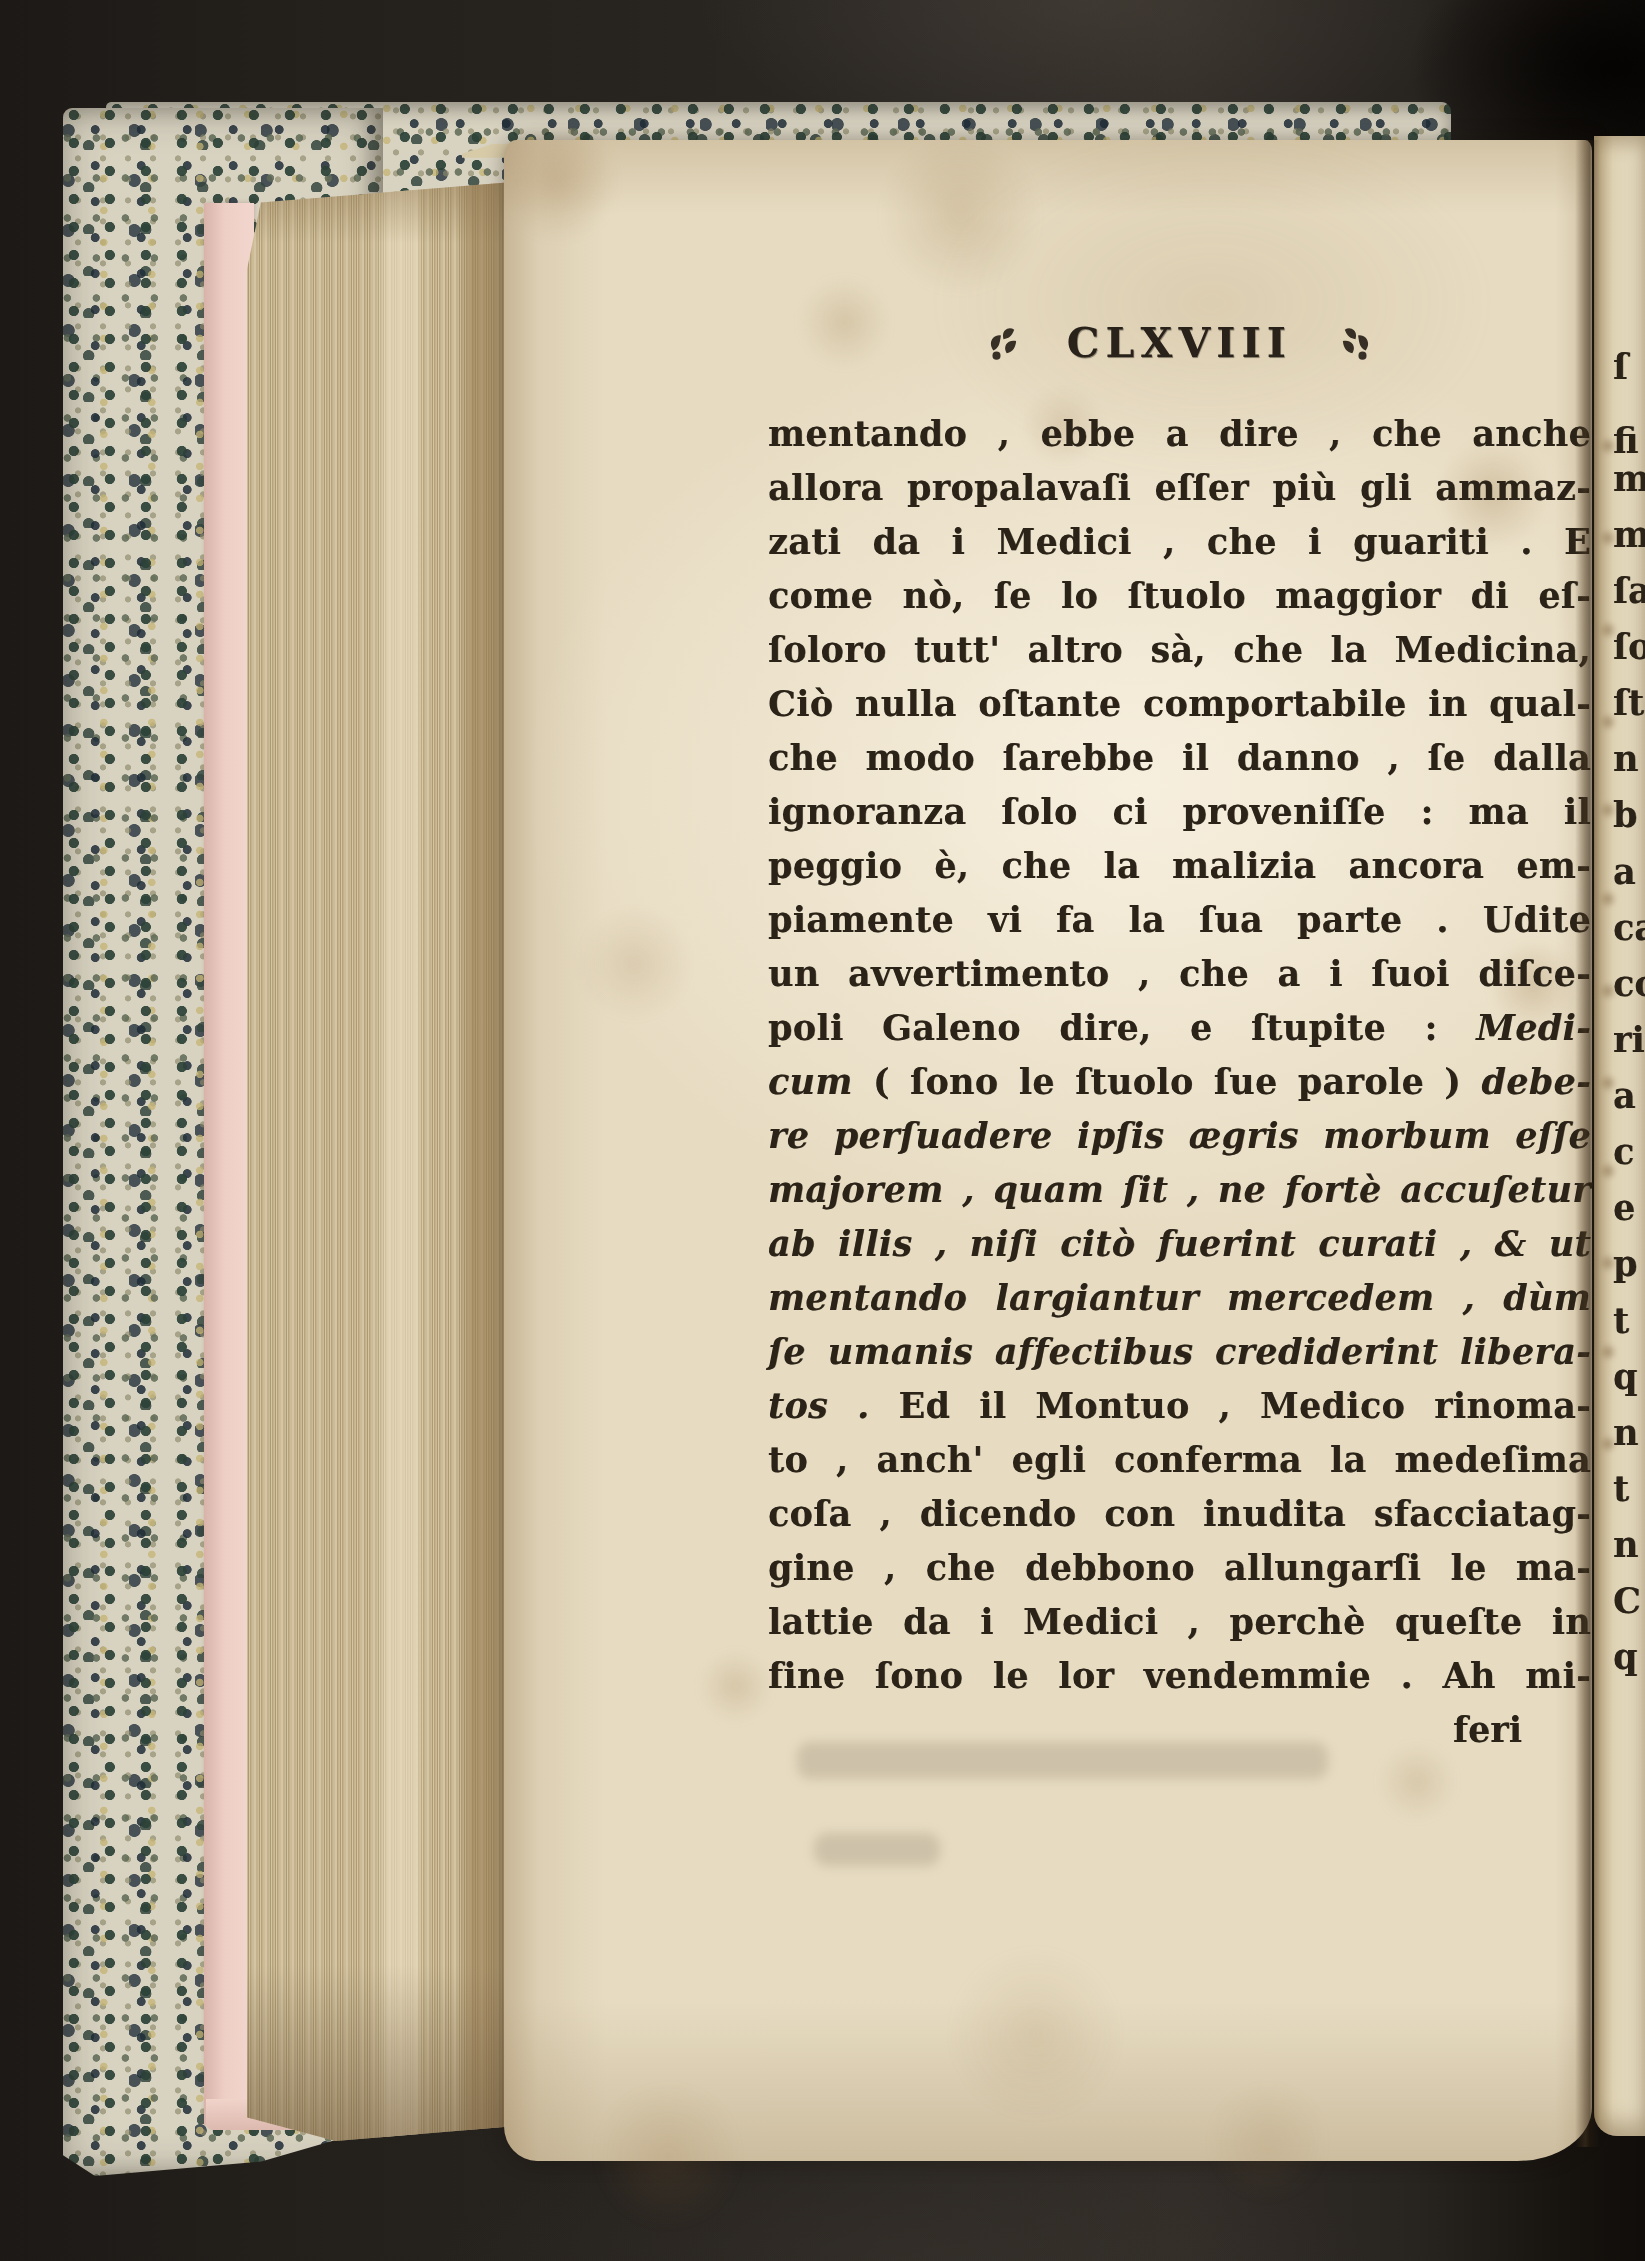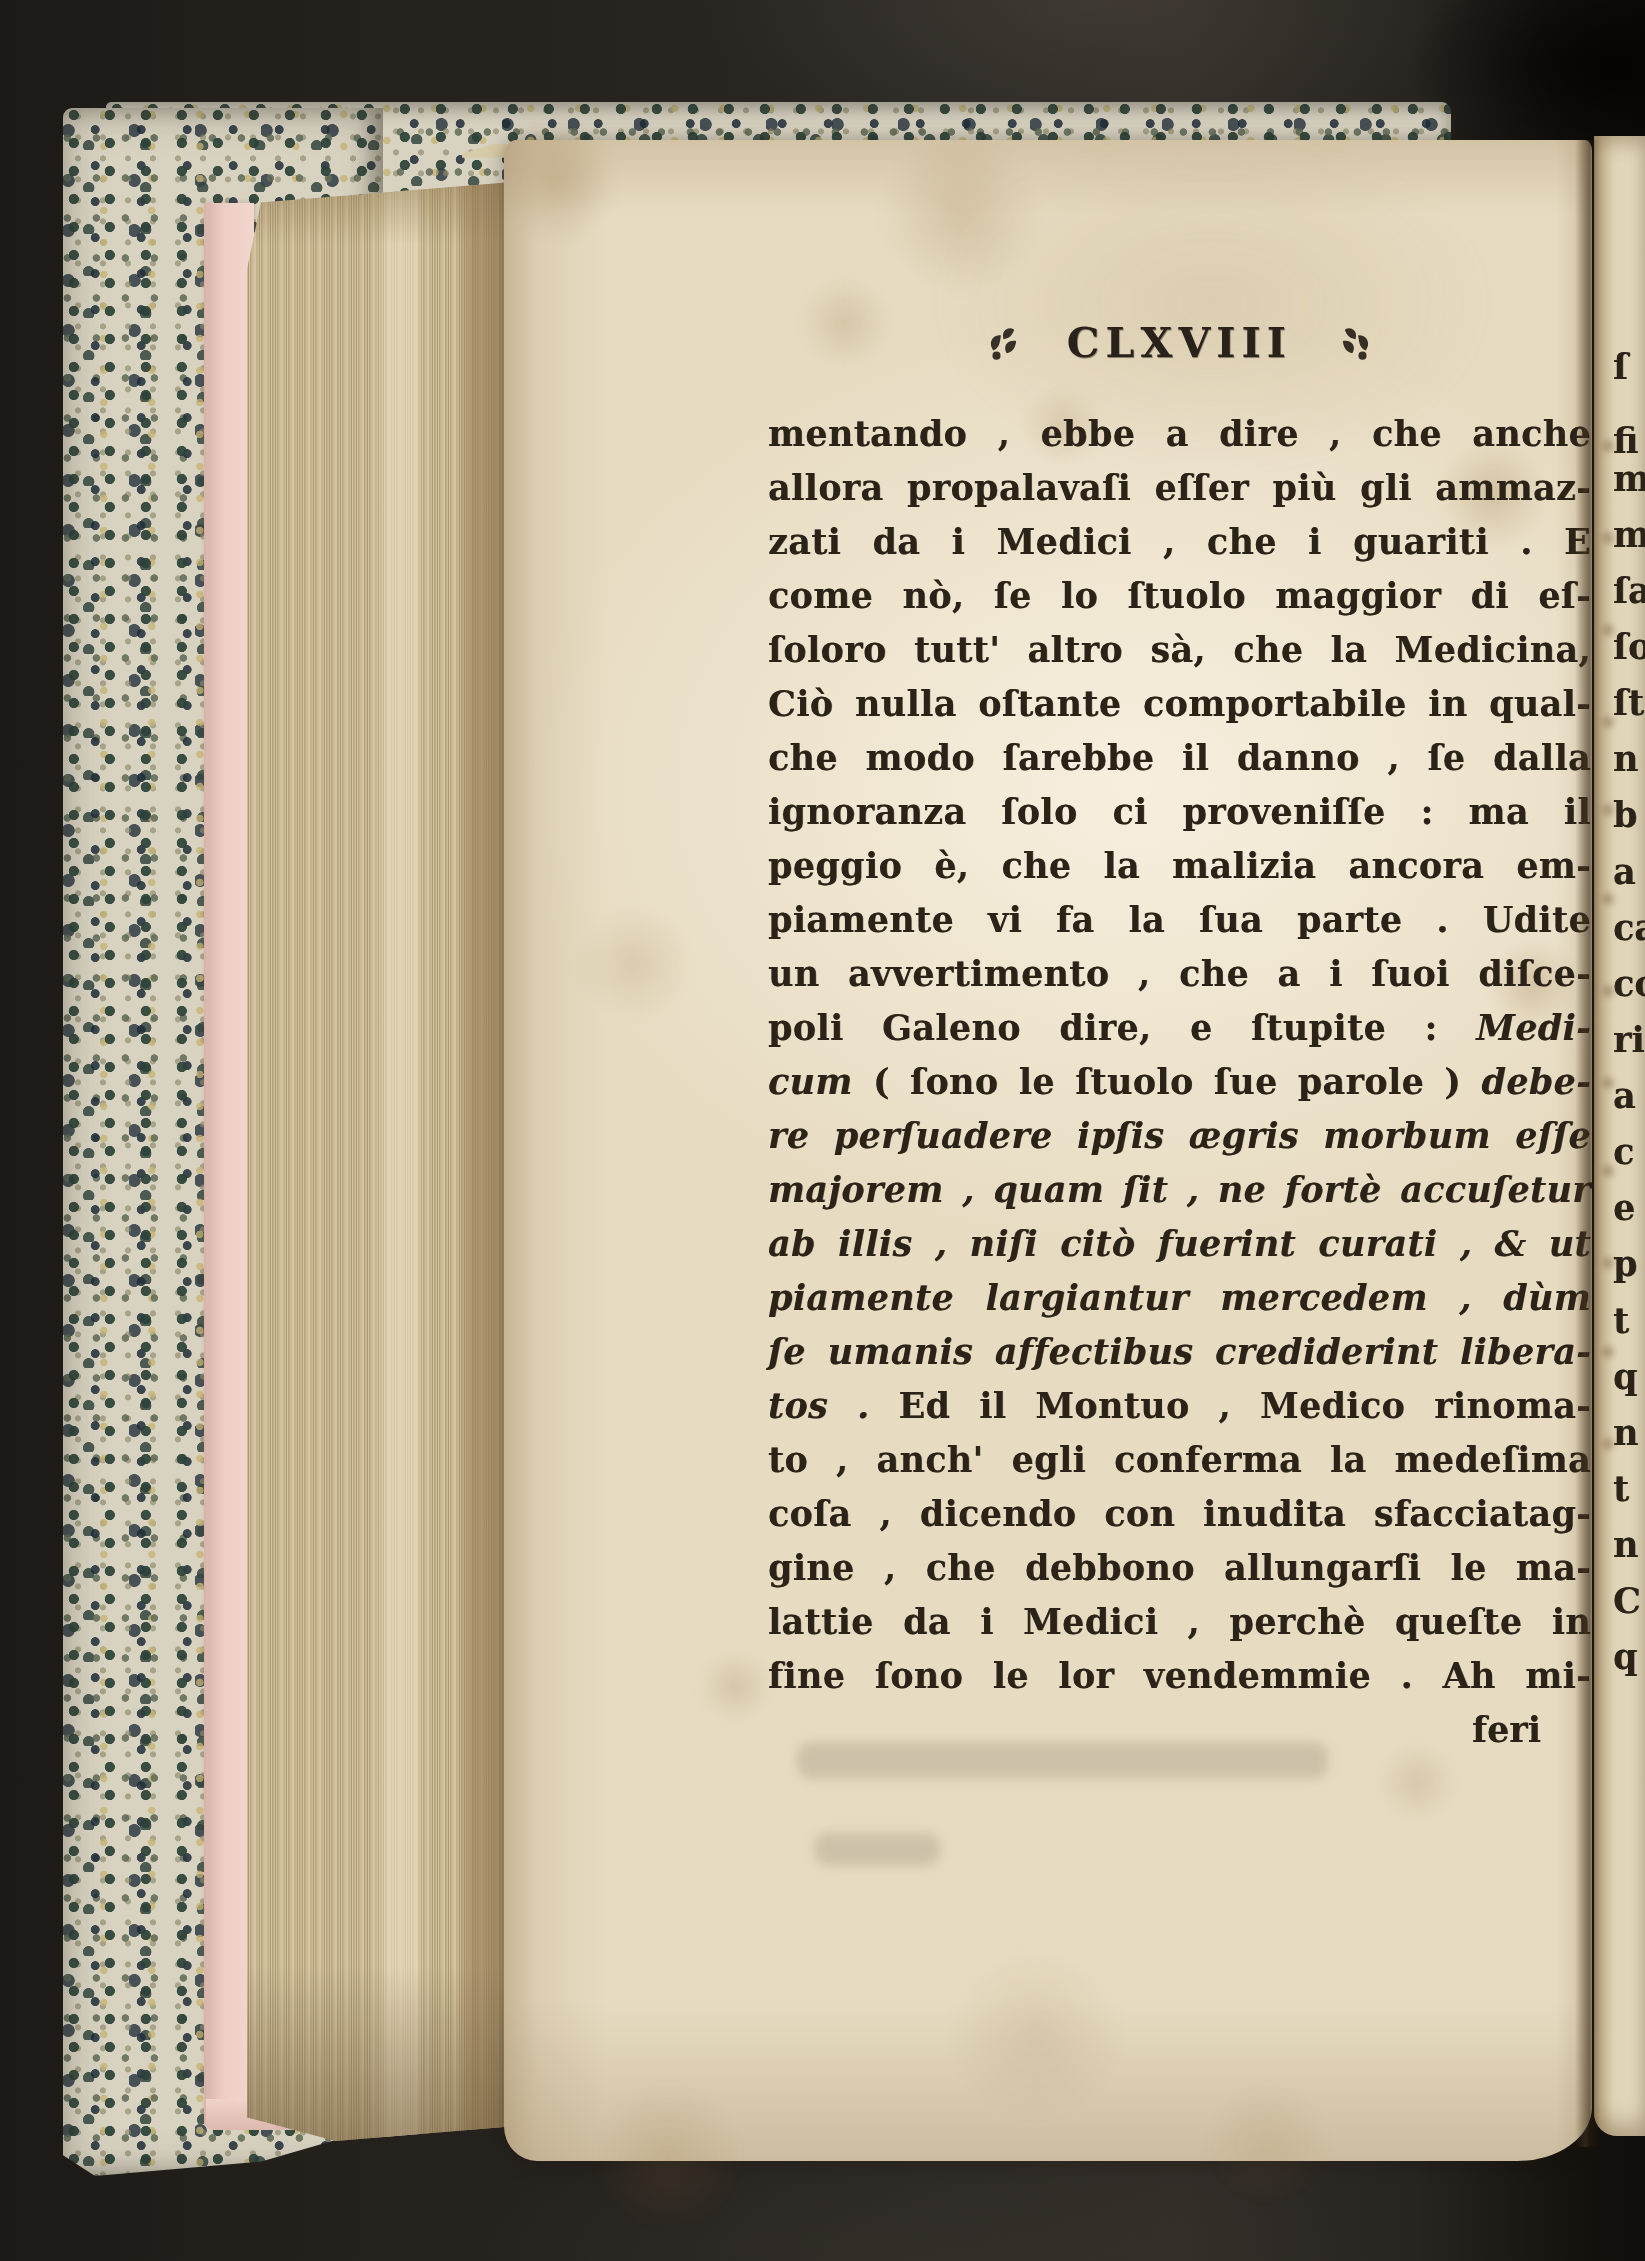--- a/index.html
+++ b/index.html
@@ -72,21 +72,21 @@
   .fleuron{width:42px;height:38px;opacity:.92;}
   .fleuron.flip{transform:scaleX(-1);}
 
   
   .text-column{position:absolute;left:264px;top:267px;width:823px;color:#2b2318;}
   .text-line{height:54px;line-height:54px;font-size:35px;font-weight:bold;
       text-align:justify;text-align-last:justify;word-spacing:-2px;letter-spacing:0.3px;
       text-shadow:0.4px 0.4px 0.6px rgba(43,35,24,.5);}
   .text-line .it{font-style:italic;}
   .catchword-row{height:54px;line-height:54px;font-size:35px;font-weight:bold;
-      text-align:right;padding-right:50px;text-shadow:0.4px 0.4px 0.6px rgba(43,35,24,.5);}
+      text-align:right;padding-right:69px;text-shadow:0.4px 0.4px 0.6px rgba(43,35,24,.5);}
 
   
   .gutter{position:absolute;left:1575px;top:140px;width:24.5px;height:2007px;
       background:linear-gradient(90deg, rgba(60,44,26,0) 0, rgba(74,56,34,.5) 42%, rgba(40,28,14,.55) 58%, rgba(60,44,26,.12) 82%, rgba(0,0,0,0) 100%);}
   .facing{position:absolute;left:1594px;top:136px;width:52px;height:2000px;
       background:linear-gradient(90deg,#b3a27e 0,#cdbc98 8.2px,#dfd3b5 19px,#e6dcc2 100%);
       border-radius:0 0 0 23px;
       box-shadow:inset 0 9.5px 16.3px rgba(120,98,64,.35), inset 0 -13.6px 20.4px rgba(120,98,64,.4);
       overflow:hidden;color:#2b2318;}
   .frag{position:absolute;left:19px;font-size:35px;font-weight:bold;line-height:1;
@@ -158,21 +158,21 @@
           <div class="text-line"><span class="rm">che modo ſarebbe il danno , ſe dalla</span></div>
           <div class="text-line"><span class="rm">ignoranza ſolo ci proveniſſe : ma il</span></div>
           <div class="text-line"><span class="rm">peggio è, che la malizia ancora em-</span></div>
           <div class="text-line"><span class="rm">piamente vi fa la ſua parte . Udite</span></div>
           <div class="text-line"><span class="rm">un avvertimento , che a i ſuoi diſce-</span></div>
           <div class="text-line"><span class="rm">poli Galeno dire, e ſtupite : </span><span class="it">Medi-</span></div>
           <div class="text-line"><span class="it">cum</span><span class="rm"> ( ſono le ſtuolo ſue parole ) </span><span class="it">debe-</span></div>
           <div class="text-line"><span class="it">re perſuadere ipſis ægris morbum eſſe</span></div>
           <div class="text-line"><span class="it">majorem , quam ſit , ne fortè accuſetur</span></div>
           <div class="text-line"><span class="it">ab illis , niſi citò fuerint curati , &amp; ut</span></div>
-          <div class="text-line"><span class="it">piamente largiantur mercedem , dùm</span></div>
+          <div class="text-line"><span class="it">mentando largiantur mercedem , dùm</span></div>
           <div class="text-line"><span class="it">ſe umanis affectibus crediderint libera-</span></div>
           <div class="text-line"><span class="it">tos .</span><span class="rm"> Ed il Montuo , Medico rinoma-</span></div>
           <div class="text-line"><span class="rm">to , anch' egli conferma la medeſima</span></div>
           <div class="text-line"><span class="rm">coſa , dicendo con inudita sfacciatag-</span></div>
           <div class="text-line"><span class="rm">gine , che debbono allungarſi le ma-</span></div>
           <div class="text-line"><span class="rm">lattie da i Medici , perchè queſte in</span></div>
           <div class="text-line"><span class="rm">fine ſono le lor vendemmie . Ah mi-</span></div>
         </div>
       <div class="catchword-row">feri</div>
     </div>

